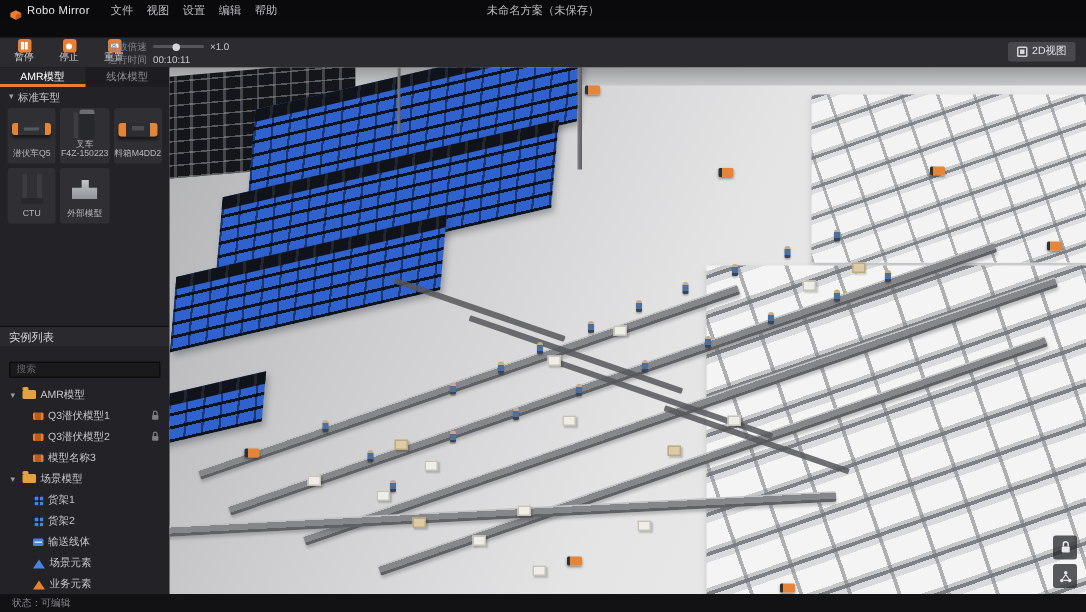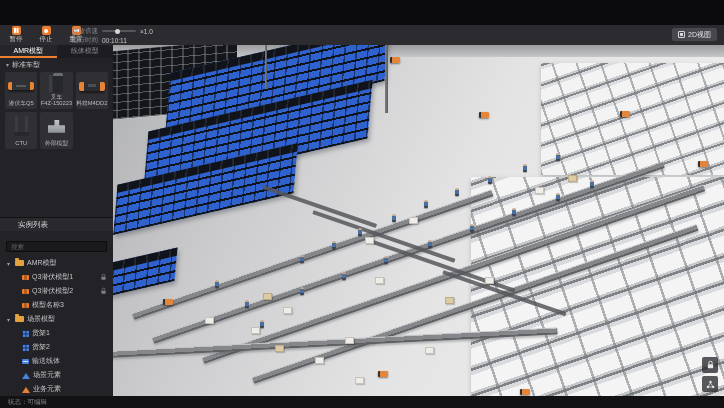--- a/index.html
+++ b/index.html
@@ -53,21 +53,21 @@
   .ci-agv-flat{width:26px;height:8px;border-radius:2px;background:linear-gradient(90deg,#e58434 0 4px,#303236 4px 22px,#e58434 22px);box-shadow:0 2px 2px rgba(0,0,0,.45);position:relative;}
   .ci-agv-flat::after{content:'';position:absolute;left:8px;right:8px;top:2.5px;height:2px;background:#55585d;}
   .ci-forklift{width:10px;height:20px;background:linear-gradient(#6a6d72 0 3px,#26282b 3px);border-radius:2px;position:relative;margin-left:4px;}
   .ci-forklift::before{content:'';position:absolute;left:-4px;top:2px;width:3px;height:17px;background:#3c3e42;}
   .ci-agv-bin{width:26px;height:9px;border-radius:2px;background:linear-gradient(90deg,#e58434 0 5px,#2b2d31 5px 21px,#e58434 21px);box-shadow:0 2px 2px rgba(0,0,0,.45);position:relative;}
   .ci-agv-bin::after{content:'';position:absolute;left:9px;right:9px;top:2px;height:3px;background:#4a4d52;}
   .ci-ctu{width:13px;height:20px;position:relative;background:linear-gradient(90deg,#3a3c40 0 3px,transparent 3px 10px,#3a3c40 10px);}
   .ci-ctu::after{content:'';position:absolute;left:-1px;bottom:0;width:15px;height:4px;background:#26282c;border-radius:1px;}
   .ci-external{width:17px;height:13px;background:linear-gradient(#c2c4c7,#8f9296);clip-path:polygon(0 42%,38% 42%,38% 0,66% 0,66% 42%,100% 42%,100% 100%,0 100%);}
   .fill{flex:1;}
-  .insthead{flex:0 0 auto;height:14px;background:#2a2a2e;border-top:1px solid #121214;display:flex;align-items:center;padding-left:18px;font-size:7.5px;color:#d3d3d6;}
+  .insthead{flex:0 0 auto;height:14px;background:#2a2a2e;border-top:1px solid #121214;display:flex;align-items:center;padding-left:6px;font-size:7.5px;color:#d3d3d6;}
   .searchwrap{flex:0 0 auto;padding:4px 6px 3px 6px;}
   .searchwrap input{width:100%;height:11px;background:#1a1a1d;border:1px solid #0d0d0f;border-radius:1px;font-size:6.5px;color:#c2c2c6;padding:0 4px;outline:none;}
   .searchwrap input::placeholder{color:#63636a;}
   .tree{flex:0 0 auto;}
   .trow{height:14px;display:flex;align-items:center;gap:3px;font-size:7px;color:#c4c4c8;cursor:pointer;padding-right:6px;}
   .trow.group{padding-left:7px;}
   .trow.child{padding-left:22px;}
   .trow .caret{font-size:6px;color:#9a9a9e;width:5px;}
   .fold{width:9px;height:6px;background:#e3a23f;border-radius:1px;position:relative;flex:0 0 auto;}
   .fold::before{content:'';position:absolute;left:0;top:-2px;width:4px;height:2px;background:#e3a23f;border-radius:1px 1px 0 0;}
@@ -115,20 +115,37 @@
 
   
   .statusbar{position:absolute;left:0;top:396px;width:724px;height:12px;background:#121214;display:flex;align-items:center;padding-left:8px;}
   .statusbar span{font-size:6.5px;color:#86868c;}
 </style>
 </head>
 <body>
 
 <div class="app">
 
+  <div class="titlebar">
+    <span class="logo">
+      <svg viewBox="0 0 10 10" width="9" height="9">
+          <path d="M1 6 L5 8 L9 6 L9 3 L5 1 L1 3 Z" fill="#ed7d31"></path>
+          <path d="M5 8 L5 4.5 L9 3 L9 6 Z" fill="#c25f1d"></path>
+        </svg>
+    </span>
+    <span class="appname">Robo Mirror</span>
+    <nav class="menus" id="menus">
+        <span>文件</span>
+        <span>视图</span>
+        <span>设置</span>
+        <span>编辑</span>
+        <span>帮助</span>
+      </nav>
+    <div class="doc-title">未命名方案（未保存）</div>
+  </div>
 
 
   <div class="toolbar">
     <div class="playbtns" id="playBtns">
         <div class="pbtn">
           <span class="ic ic-pause"></span>
           <span class="lb">暂停</span>
         </div>
         <div class="pbtn">
           <span class="ic ic-stop"></span>

